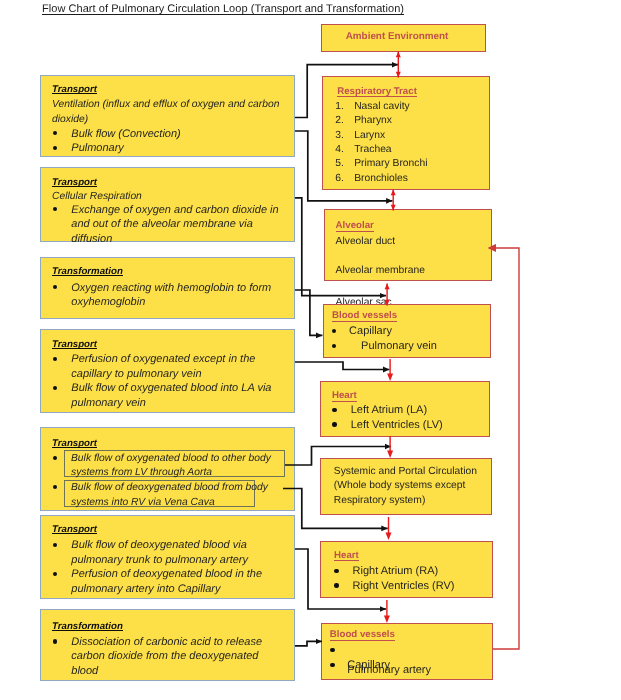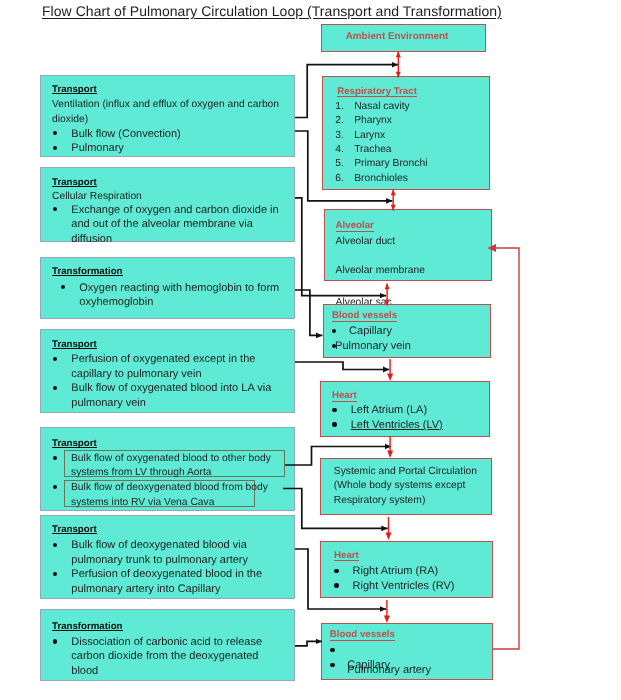--- a/index.html
+++ b/index.html
@@ -2,25 +2,25 @@
 <html><head>
 <meta charset="utf-8">
 <title>Flow Chart of Pulmonary Circulation Loop</title>
 <style>
   html,body{margin:0;padding:0;}
   body{width:621px;height:700px;background:#ffffff;font-family:"Liberation Sans",sans-serif;overflow:hidden;
         -webkit-font-smoothing:antialiased;text-rendering:geometricPrecision;}
   #root{position:relative;width:621px;height:700px;background:#fff;}
   *{ -webkit-font-smoothing:antialiased; }
 
-  .page-title{position:absolute;left:42px;top:3px;font-size:14px;color:#1c1c1c;
+  .page-title{position:absolute;left:42px;top:3px;font-size:11px;color:#1c1c1c;
     text-decoration:underline;text-underline-offset:1.5px;white-space:nowrap;letter-spacing:0.05px;}
 
-  .box{position:absolute;box-sizing:border-box;background:#5eead4;padding-left:7px;}
-  .box.left{border:1px solid #8ea9c1;}
+  .box{position:absolute;box-sizing:border-box;background:#fde047;padding-left:7px;}
+  .box.left{border:1px solid #8ea9c1;font-style:italic;}
   .box.red{border:1.3px solid #c0504d;}
   .box.inner{border:1px solid #6e7257;}
 
   .hdr{position:absolute;font-size:9.7px;font-weight:bold;color:#0d0d0d;
        line-height:10px;white-space:nowrap;border-bottom:1.2px solid #0d0d0d;padding-bottom:0px;height:8px;box-sizing:content-box;overflow:visible;}
   .rhdr{position:absolute;font-size:9.7px;font-weight:bold;color:#c0504d;
        line-height:10px;white-space:nowrap;border-bottom:1.2px solid #c0504d;padding-bottom:0px;height:9.5px;box-sizing:content-box;overflow:visible;}
   .plain{position:absolute;font-size:10.3px;color:#1f1f1f;line-height:14.5px;}
   .li{position:absolute;font-size:11px;color:#1f1f1f;line-height:14.5px;}
   .li .bul{position:absolute;left:0px;top:4.6px;width:4.4px;height:4.4px;border-radius:50%;
@@ -56,21 +56,21 @@
     <div class="hdr" style="left:11px;top:9.5px;">Transport</div>
     <div class="plain" style="left:11px;top:21.5px;">Cellular Respiration</div>
     <div class="li" style="left:12px;top:34.5px;width:239px;">
       <span class="bul"></span>
       <span class="txt">Exchange of oxygen and carbon dioxide in and out of the alveolar membrane via diffusion</span>
     </div>
   </div>
 
   <div class="box left" style="left:40px;top:257px;width:255px;height:62px;">
     <div class="hdr" style="left:11px;top:8.5px;">Transformation</div>
-    <div class="li" style="left:20px;top:22.5px;width:231px;">
+    <div class="li" style="left:12px;top:22.5px;width:231px;">
       <span class="bul"></span>
       <span class="txt">Oxygen reacting with hemoglobin to form oxyhemoglobin</span>
     </div>
   </div>
 
   <div class="box left" style="left:40px;top:329px;width:255px;height:84px;">
     <div class="hdr" style="left:11px;top:9.5px;">Transport</div>
     <div class="li" style="left:12px;top:22.2px;width:231px;">
       <span class="bul"></span>
       <span class="txt">Perfusion of oxygenated except in the capillary to pulmonary vein</span>
@@ -139,33 +139,33 @@
   </div>
 
   <div class="box red" style="left:322.5px;top:304px;width:168.7px;height:54px;">
     <div class="rhdr" style="left:8.5px;top:6.3px;">Blood vessels</div>
     <div class="li" style="left:8.6px;top:19.2px;">
       <span class="bul"></span>
       <span class="txt" style="white-space:nowrap;margin-left:17px;">Capillary</span>
     </div>
     <div class="li" style="left:8.6px;top:34.2px;">
       <span class="bul"></span>
-      <span class="txt" style="white-space:nowrap;margin-left:3px;">Pulmonary vein</span>
+      <span class="txt" style="white-space:nowrap;margin-left:29px;">Pulmonary vein</span>
     </div>
   </div>
 
   <div class="box red" style="left:319.7px;top:381px;width:170px;height:56.3px;">
     <div class="rhdr" style="left:11.3px;top:9px;">Heart</div>
     <div class="li" style="left:11.7px;top:21.4px;">
       <span class="bul"></span>
       <span class="txt" style="white-space:nowrap;">Left Atrium (LA)</span>
     </div>
     <div class="li" style="left:11.7px;top:35.8px;">
       <span class="bul"></span>
-      <span class="txt" style="white-space:nowrap;text-decoration:underline;">Left Ventricles (LV)</span>
+      <span class="txt" style="white-space:nowrap;">Left Ventricles (LV)</span>
     </div>
   </div>
 
   <div class="box red" style="left:319.8px;top:458.3px;width:172.4px;height:56.5px;">
     <div class="plain" style="left:13px;top:5.5px;">Systemic and Portal Circulation</div>
     <div class="plain" style="left:13px;top:20px;">(Whole body systems except</div>
     <div class="plain" style="left:13px;top:34.5px;">Respiratory system)</div>
   </div>
 
   <div class="box red" style="left:320px;top:540.8px;width:173.2px;height:57.4px;">

